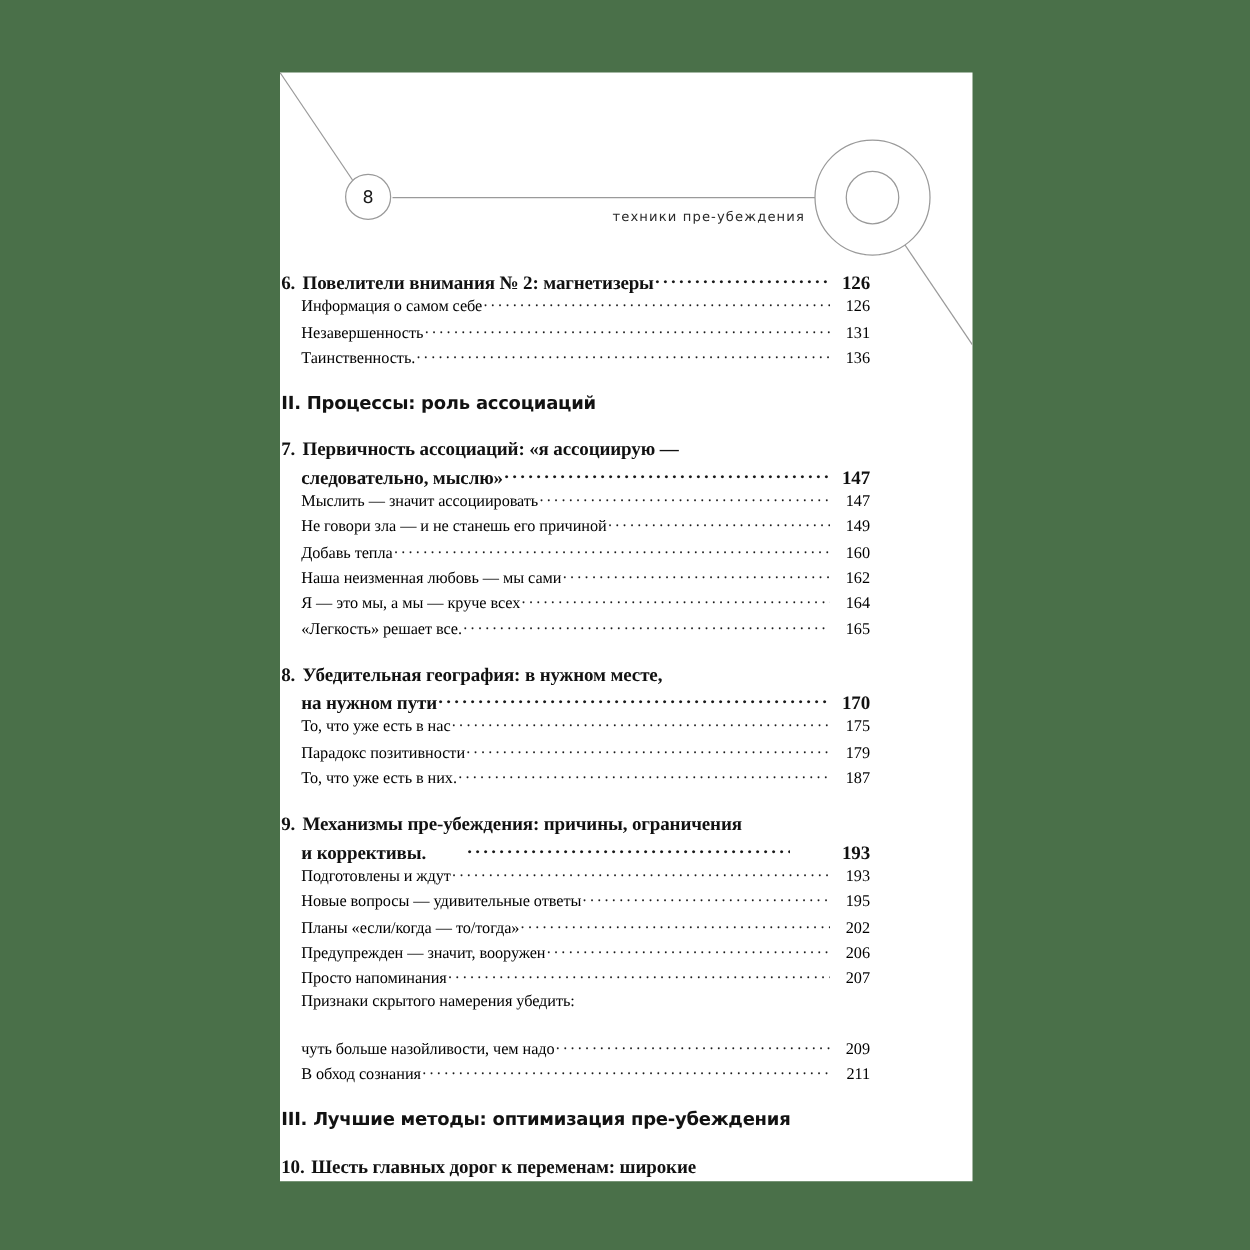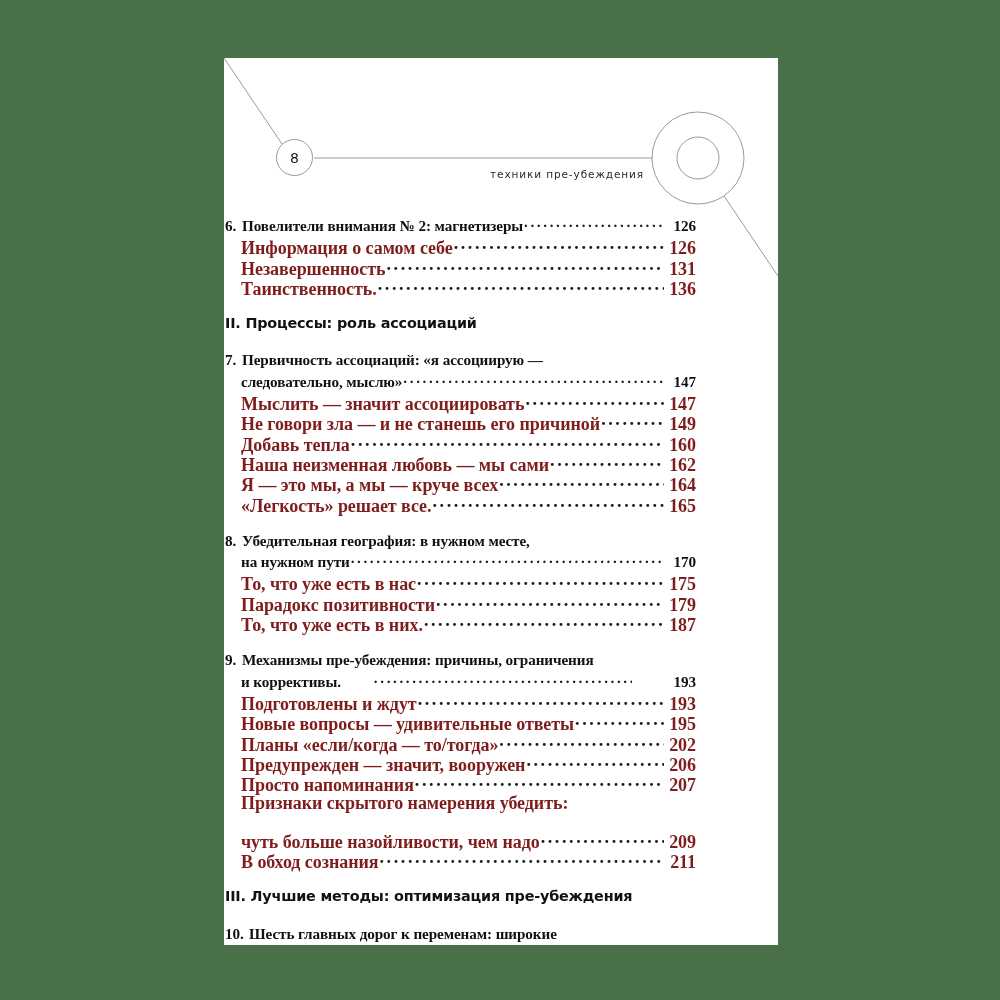--- a/index.html
+++ b/index.html
@@ -103,23 +103,23 @@
     flex: 0 0 auto;
     text-align: left;
   }
   .chapter .num.wide {
     width: 24px;
   }
 
   
   .entry {
     font-family: "Liberation Serif", serif;
-    font-weight: bold;
-    font-size: 18px;
-    color: #7f1d1d;
+    font-weight: normal;
+    font-size: 13px;
+    color: #000000;
     letter-spacing: -0.05px;
   }
 
   .label {
     flex: 0 0 auto;
   }
 
   .leader {
     flex: 1 1 auto;
     overflow: hidden;

